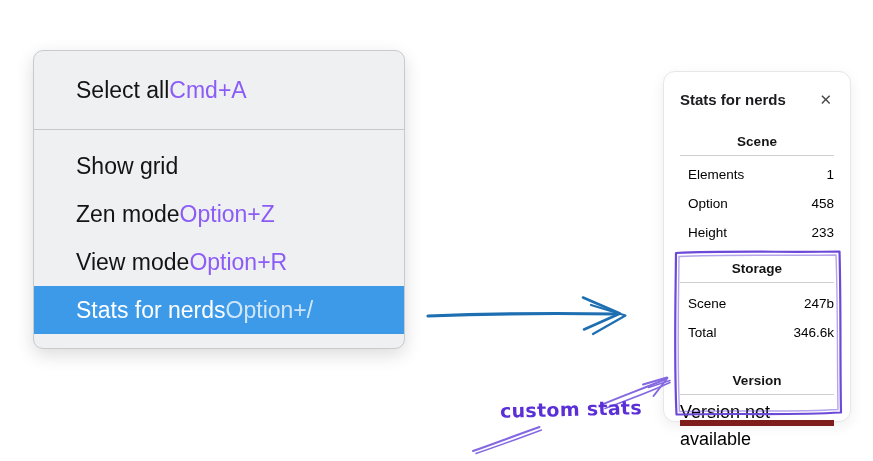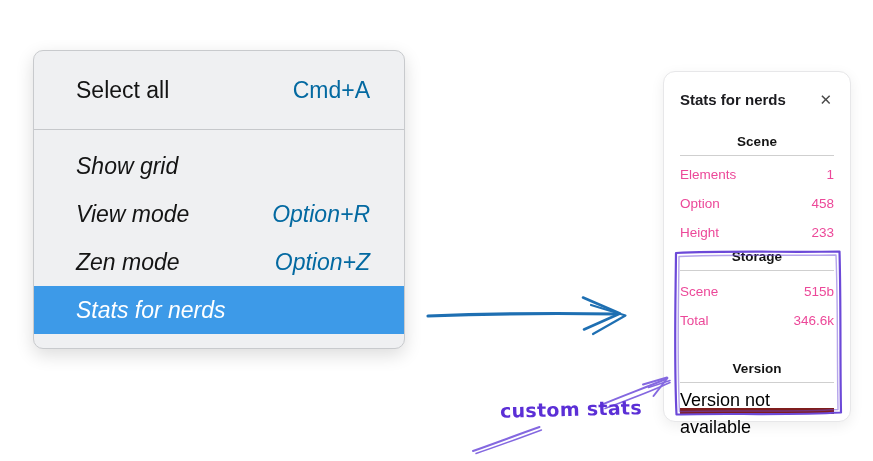--- a/index.html
+++ b/index.html
@@ -16,35 +16,34 @@
     position: absolute;
     left: 33px; top: 50px;
     width: 372px;
     background: #eff0f2;
     border: 1px solid #c8cacd;
     border-radius: 10px;
     box-shadow: 0 6px 18px rgba(0,0,0,0.14);
     overflow: hidden;
   }
   .menu-group-top { padding: 11px 0; }
-  .menu-group-bottom { padding: 12px 0 14px; font-style: italic; }
+  .menu-group-bottom { padding: 12px 0 14px; }
   .menu-sep { height: 1px; background: #c6c8cb; }
   .menu-item {
     display: flex;
     align-items: center;
-    justify-content: space-between;
+    justify-content: flex-start;
     padding: 0 34px 0 42px;
     font-size: 23px;
     color: #141414;
     cursor: default;
-    gap: 22px;
   }
   .menu-group-top .menu-item { height: 56px; }
   .menu-group-bottom .menu-item { height: 48px; }
-  .menu-item .shortcut { color: #0369a1; }
+  .menu-item .shortcut { color: #8b5cf6; }
   .menu-item.highlighted { background: var(--menu-highlight, #3d9ae8); color: #ffffff; }
   .menu-item.highlighted .shortcut { color: #cfe6fa; }
 
   
   .stats-panel {
     position: absolute;
     left: 663px; top: 71px;
     width: 188px;
     height: 351px;
     background: #ffffff;
@@ -69,32 +68,33 @@
   }
   .section-title {
     text-align: center;
     font-size: 13.5px;
     font-weight: bold;
     color: #141414;
     height: 20px;
     line-height: 20px;
   }
   .st-scene   { margin-top: 20px; }
-  .st-storage { }
+  .st-storage { margin-top: 12px; }
   .st-version { margin-top: 24px; }
   .section-rule { border: none; height: 1px; background: #cfcfcf; margin-top: 3px; }
   .stat-rows-scene   { margin-top: 4px; }
   .stat-rows-storage { margin-top: 6px; }
   .stat-row {
     display: flex;
     align-items: center;
     justify-content: space-between;
     height: 29px;
     font-size: 13.5px;
-    color: #ec4899;
+    color: #000000;
+    margin-left: 8px;
   }
   .version-note {
     margin-top: 4px;
     height: 27px;
     line-height: 27px;
     font-size: 18px;
     color: #000000;
     border-bottom: 6px solid #7f1d1d;
   }
 
@@ -130,29 +130,30 @@
       <span class="label">Select all</span>
       <span class="shortcut">Cmd+A</span>
     </div>
   </div>
   <div class="menu-sep"></div>
   <div class="menu-group-bottom">
     <div class="menu-item">
       <span class="label">Show grid</span>
     </div>
     <div class="menu-item">
+      <span class="label">Zen mode</span>
+      <span class="shortcut">Option+Z</span>
+    </div>
+    <div class="menu-item">
       <span class="label">View mode</span>
       <span class="shortcut">Option+R</span>
     </div>
-    <div class="menu-item">
-      <span class="label">Zen mode</span>
-      <span class="shortcut">Option+Z</span>
-    </div>
     <div class="menu-item highlighted">
       <span class="label">Stats for nerds</span>
+      <span class="shortcut">Option+/</span>
     </div>
   </div>
 </div>
 
 <div class="stats-panel">
   <div class="stats-header">
     <span class="stats-title">Stats for nerds</span>
     <button class="stats-close">✕</button>
   </div>
 
@@ -171,21 +172,21 @@
       <span>Height</span>
       <span>233</span>
     </div>
   </div>
 
   <div class="section-title st-storage">Storage</div>
   <hr class="section-rule">
   <div class="stat-rows-storage">
     <div class="stat-row">
       <span>Scene</span>
-      <span>515b</span>
+      <span>247b</span>
     </div>
     <div class="stat-row">
       <span>Total</span>
       <span>346.6k</span>
     </div>
   </div>
 
   <div class="section-title st-version">Version</div>
   <hr class="section-rule">
   <div class="version-note">Version not available</div>

